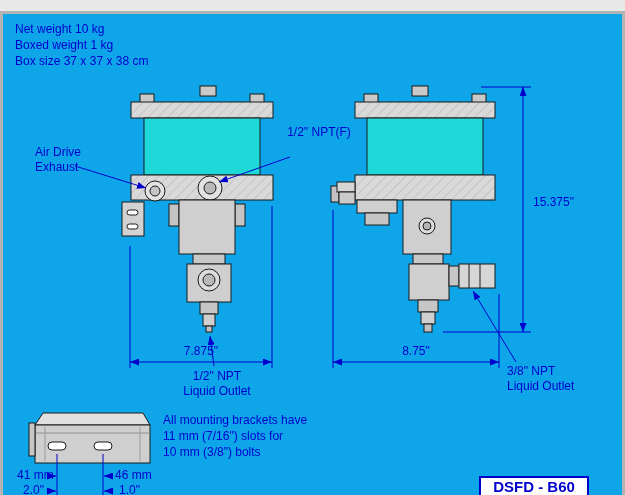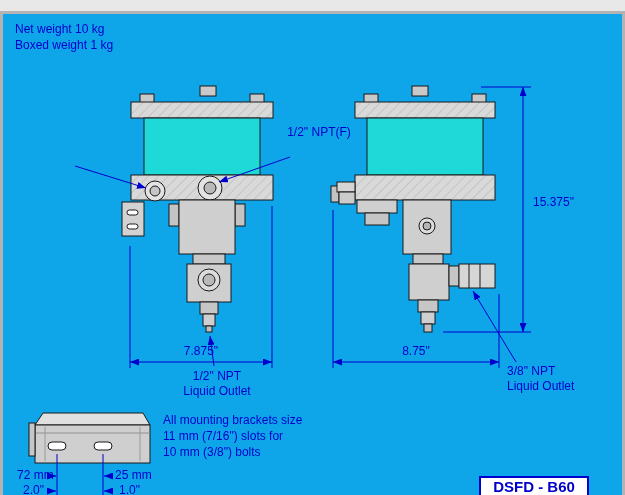--- a/index.html
+++ b/index.html
@@ -142,22 +142,27 @@
       <line x1="44" y1="462" x2="53" y2="462" marker-end="url(#arr)"></line>
       <line x1="110" y1="462" x2="101" y2="462" marker-end="url(#arr)"></line>
       <line x1="44" y1="477" x2="53" y2="477" marker-end="url(#arr)"></line>
       <line x1="110" y1="477" x2="101" y2="477" marker-end="url(#arr)"></line>
     </g>
   </svg>
 
   <div class="lbl notes" style="left:12px;top:7px;">
     <div>Net weight 10 kg</div>
     <div>Boxed weight 1 kg</div>
+    <div>Box size 37 x 37 x 38 cm</div>
   </div>
 
+  <div class="lbl" style="left:32px;top:131px;">
+    <div>Air Drive</div>
+    <div>Exhaust</div>
+  </div>
 
   <div class="lbl center" style="left:270px;top:111px;width:92px;">
     <div>1/2" NPT(F)</div>
   </div>
 
   <div class="lbl" style="left:530px;top:181px;">15.375"</div>
 
   <div class="lbl center" style="left:158px;top:330px;width:80px;">7.875"</div>
 
   <div class="lbl center" style="left:373px;top:330px;width:80px;">8.75"</div>
@@ -166,27 +171,27 @@
     <div>1/2" NPT</div>
     <div>Liquid Outlet</div>
   </div>
 
   <div class="lbl" style="left:504px;top:350px;">
     <div>3/8" NPT</div>
     <div>Liquid Outlet</div>
   </div>
 
   <div class="lbl note3" style="left:160px;top:398px;">
-    <div>All mounting brackets size</div>
+    <div>All mounting brackets have</div>
     <div>11 mm (7/16") slots for</div>
     <div>10 mm (3/8") bolts</div>
   </div>
 
-  <div class="lbl" style="left:14px;top:454px;">72 mm</div>
+  <div class="lbl" style="left:14px;top:454px;">41 mm</div>
   <div class="lbl" style="left:20px;top:469px;">2.0"</div>
-  <div class="lbl" style="left:112px;top:454px;">25 mm</div>
+  <div class="lbl" style="left:112px;top:454px;">46 mm</div>
   <div class="lbl" style="left:116px;top:469px;">1.0"</div>
 
   <div class="model-box">
     <span>DSFD - B60</span>
   </div>
 
 </div>
 
 </body></html>

